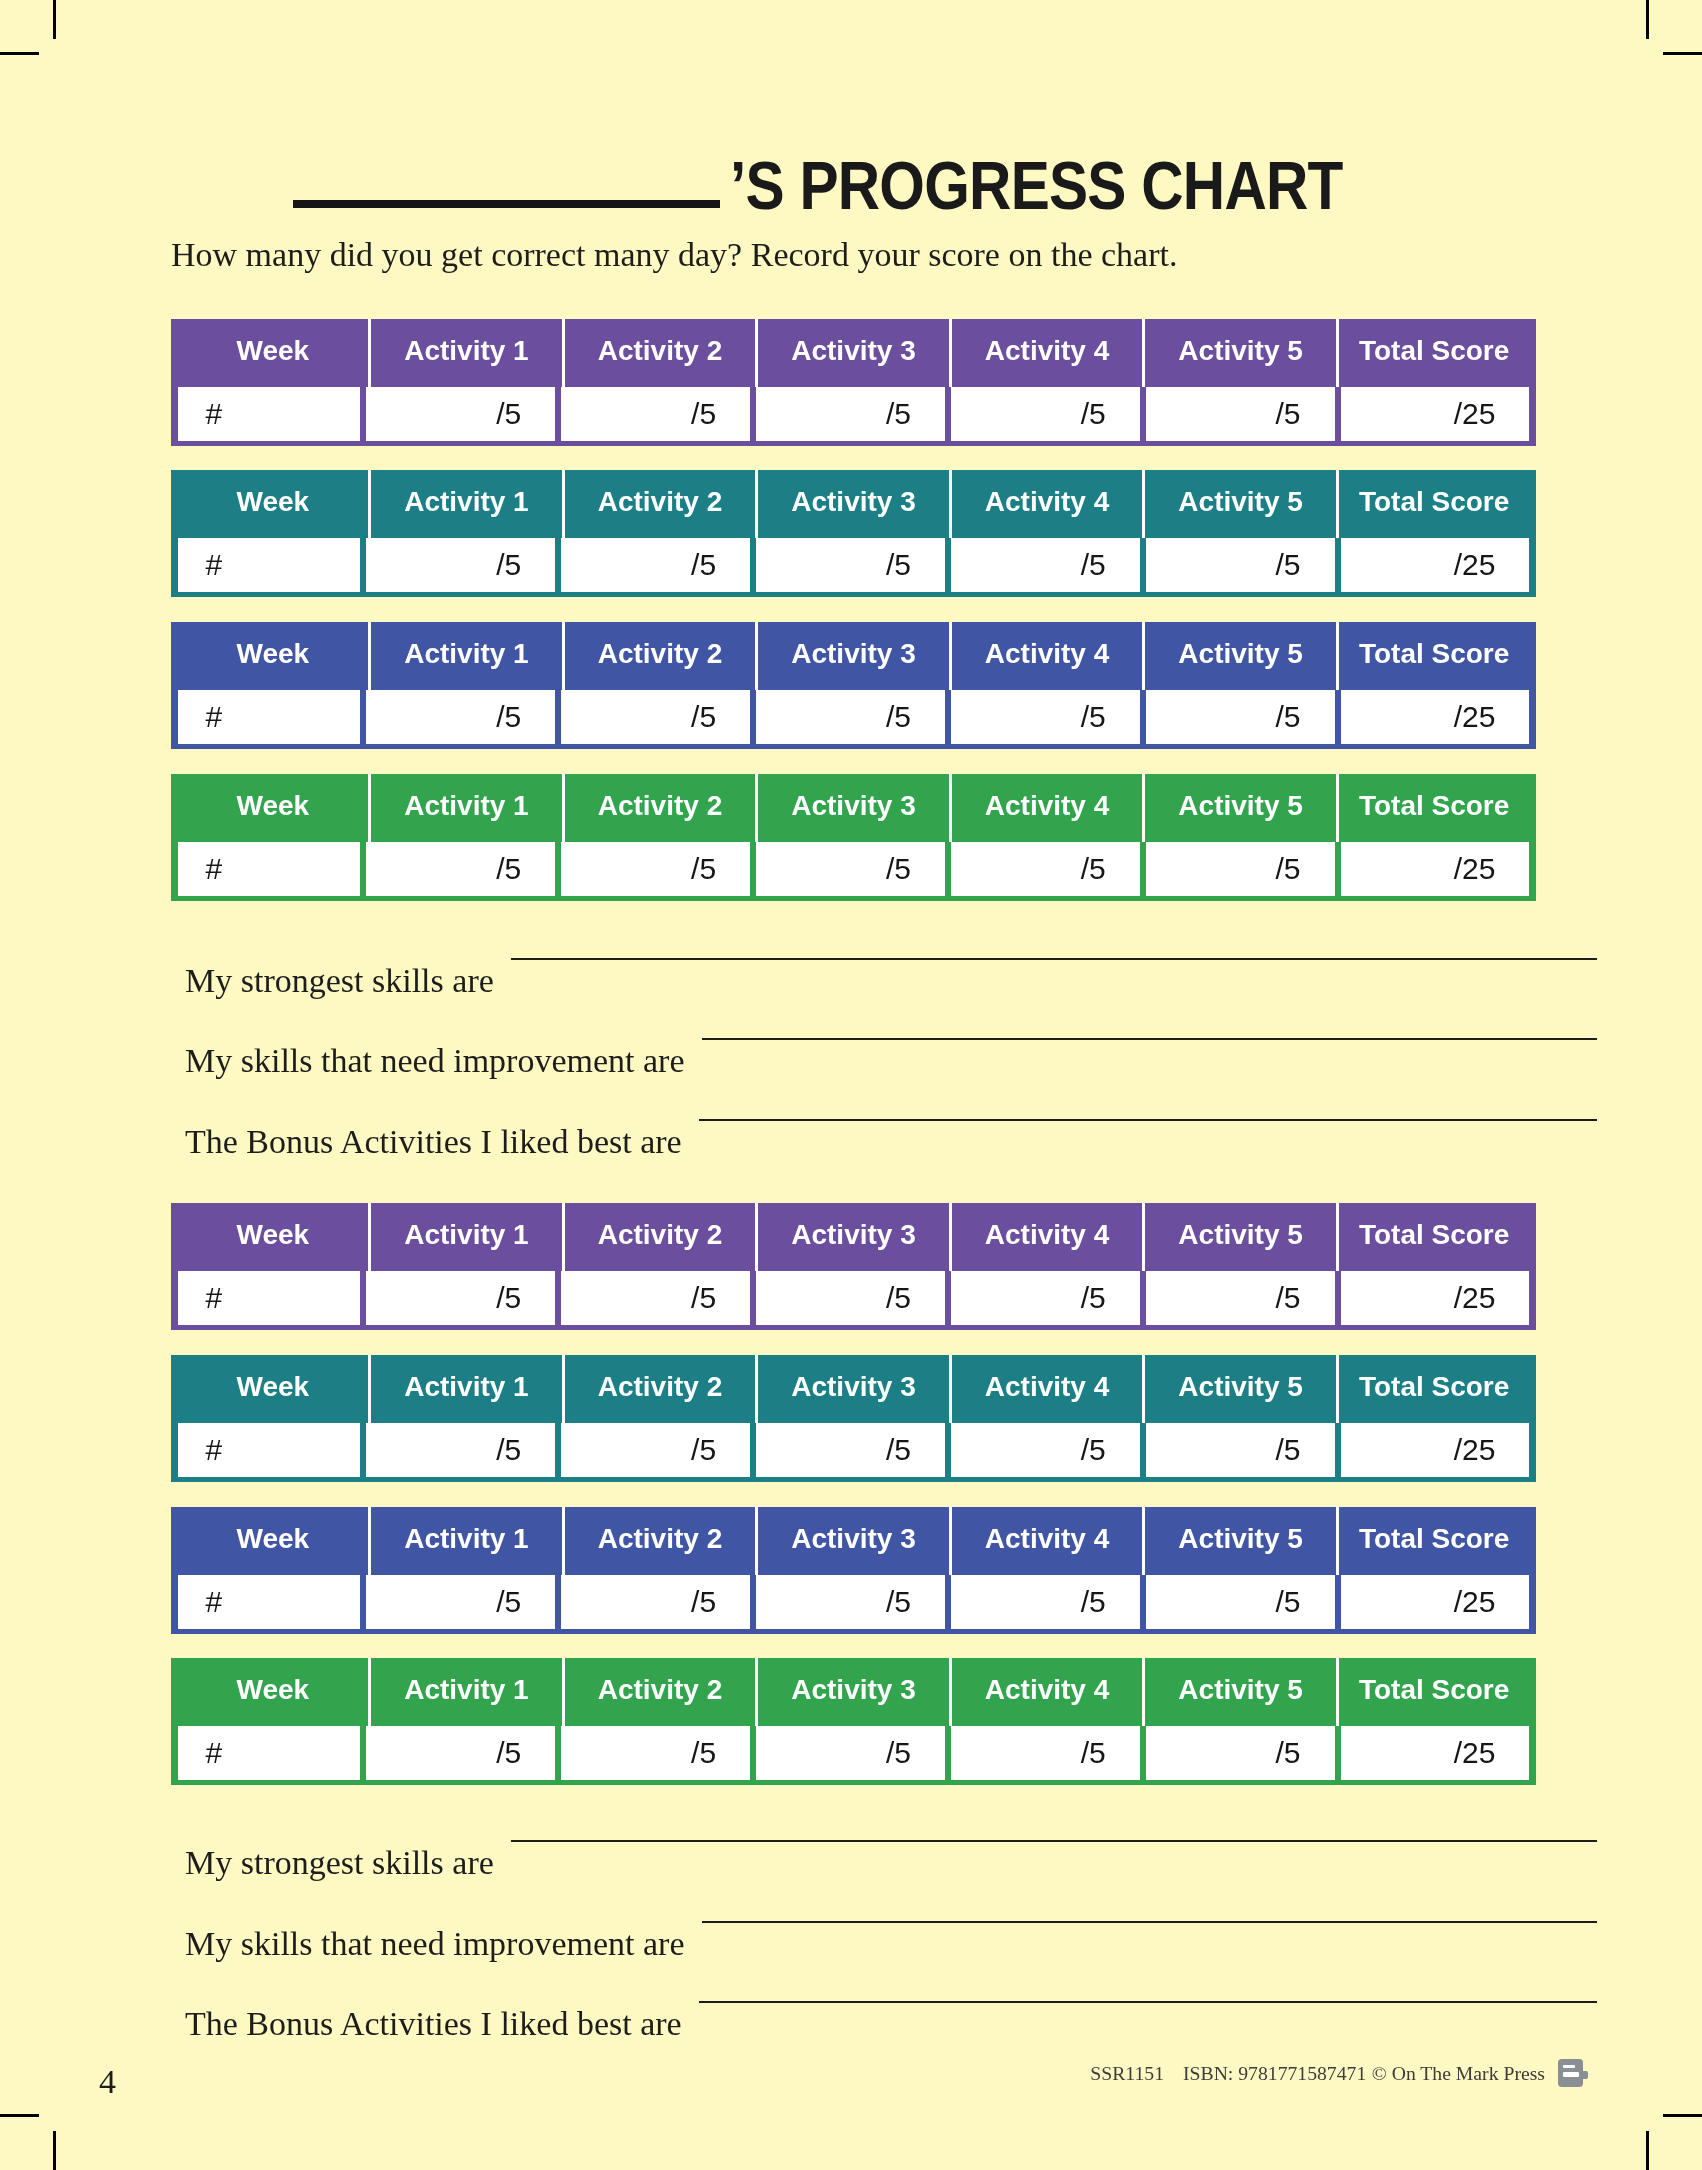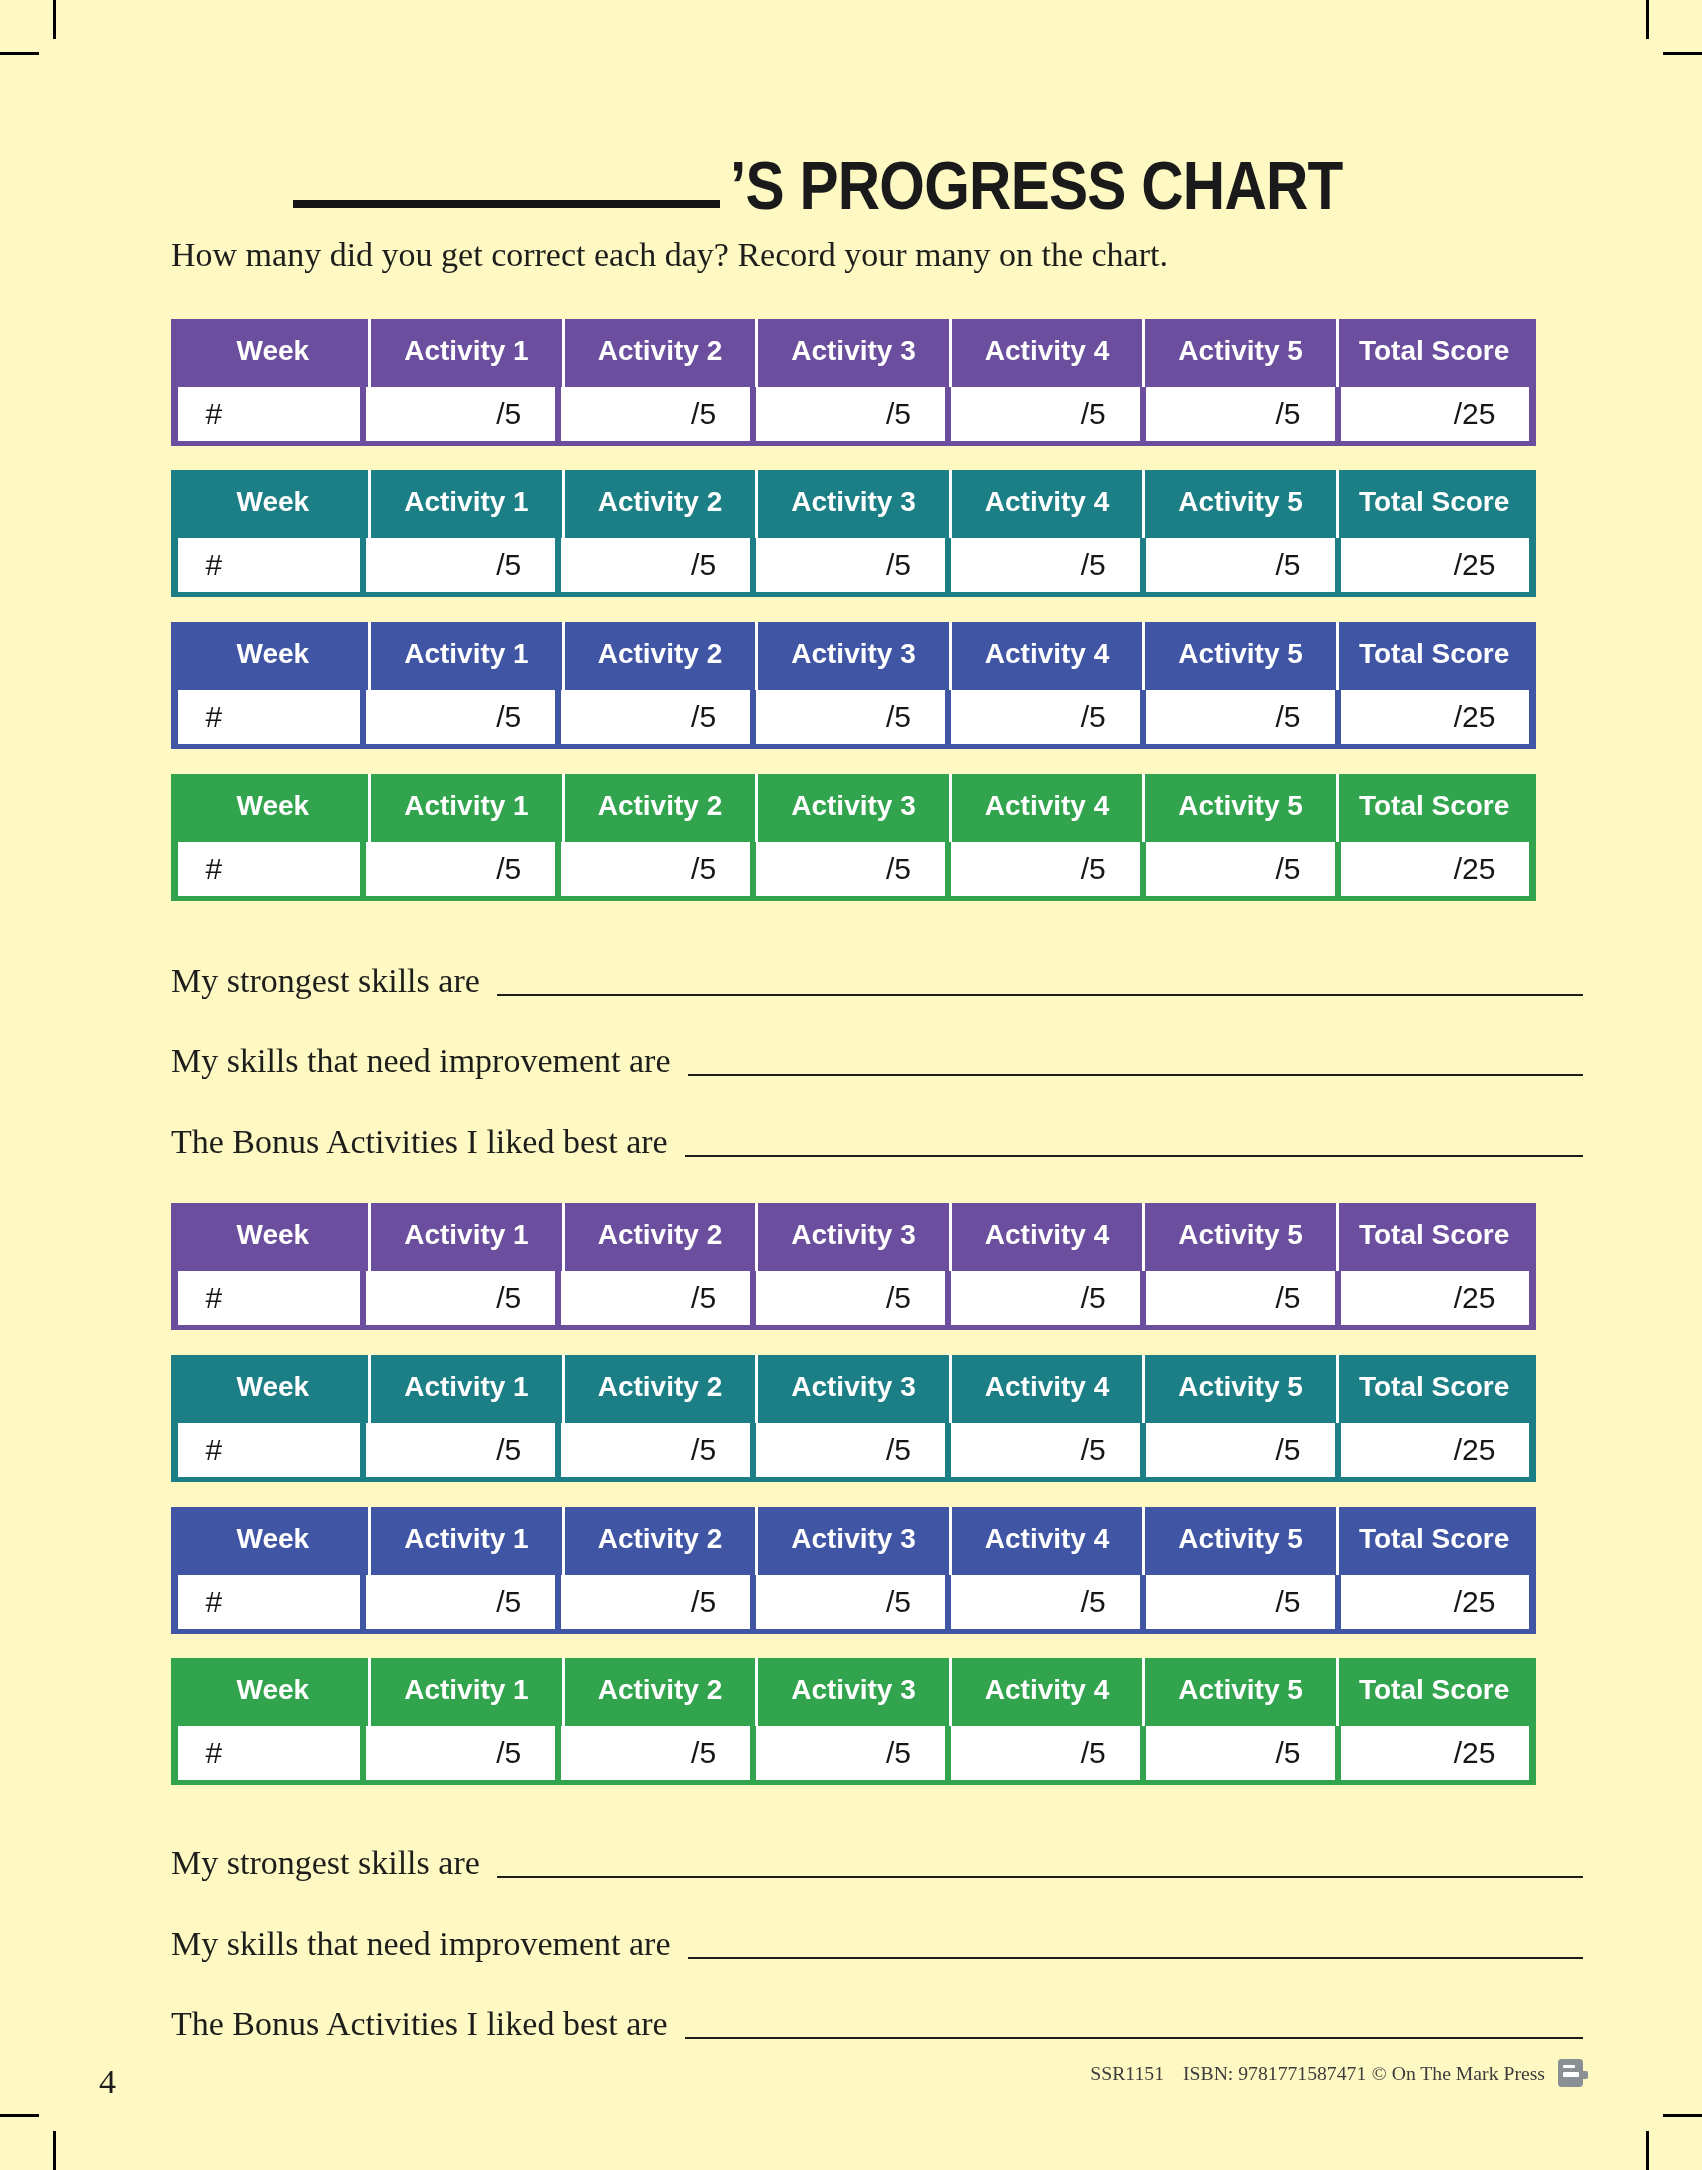--- a/index.html
+++ b/index.html
@@ -51,22 +51,22 @@
   .score-table .tbody .cell{
     flex:1;min-width:0;box-sizing:border-box;background:#ffffff;
     font:400 30px/54px "Liberation Sans", sans-serif;color:#161616;
     text-align:right;padding-right:34px;
   }
   .score-table .tbody .cell + .cell{border-left:6.6px solid var(--c);}
   .score-table .tbody .cell.week{text-align:left;padding-left:28px;padding-right:0;}
 
   
   .prompt-row{
-    position:absolute;left:171px;width:1412px;height:45px;
-    display:flex;align-items:flex-end;
+    position:absolute;left:185px;width:1412px;height:45px;
+    display:flex;
   }
   .prompt-label{
     font:400 34px/45px "Liberation Serif", serif;color:#1d1d1b;white-space:nowrap;
   }
   .prompt-line{
     flex:1;height:0;border-bottom:2.8px solid #1d1d1b;
     margin-left:17px;margin-bottom:6.6px;
   }
 
   
@@ -97,21 +97,21 @@
   <div class="crop tr-v"></div>
   <div class="crop tr-h"></div>
   <div class="crop bl-h"></div>
   <div class="crop bl-v"></div>
   <div class="crop br-h"></div>
   <div class="crop br-v"></div>
 
   <div class="name-line"></div>
   <h1 class="page-title">’S PROGRESS CHART</h1>
 
-  <p class="instruction">How many did you get correct each day? Record your many on the chart.</p>
+  <p class="instruction">How many did you get correct many day? Record your score on the chart.</p>
 
   <div class="page-num">4</div>
   <div class="footer-right">
     <span>SSR1151</span>
     <span class="isbn">ISBN: 9781771587471</span>
     <span class="copyright">© On The Mark Press</span>
     <span class="press-logo">
       <span class="bar b1"></span>
       <span class="bar b2"></span>
       <span class="nub"></span>

